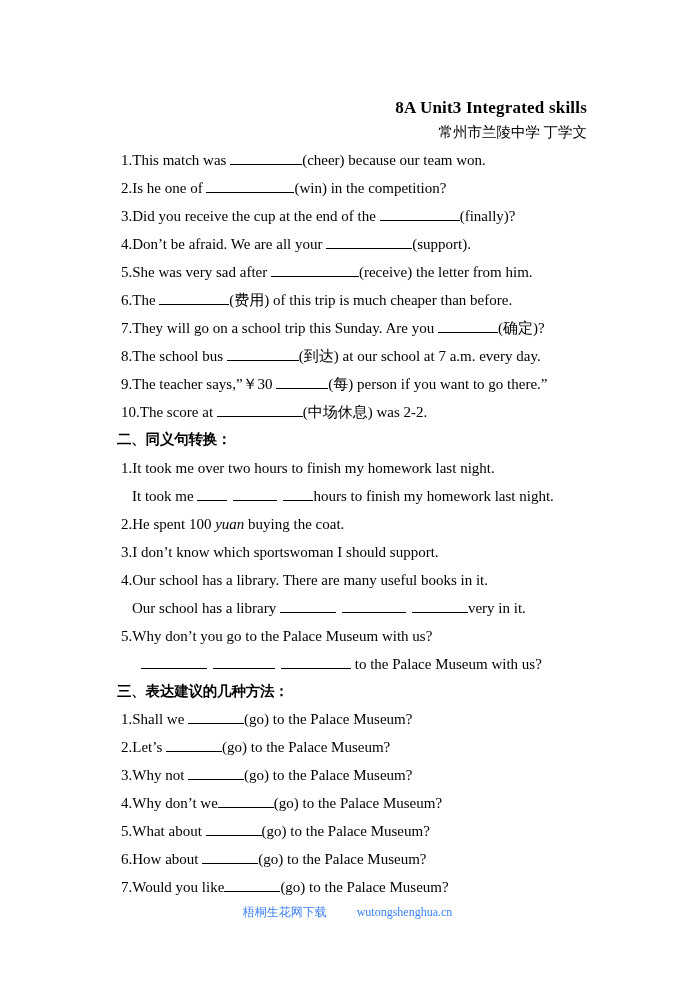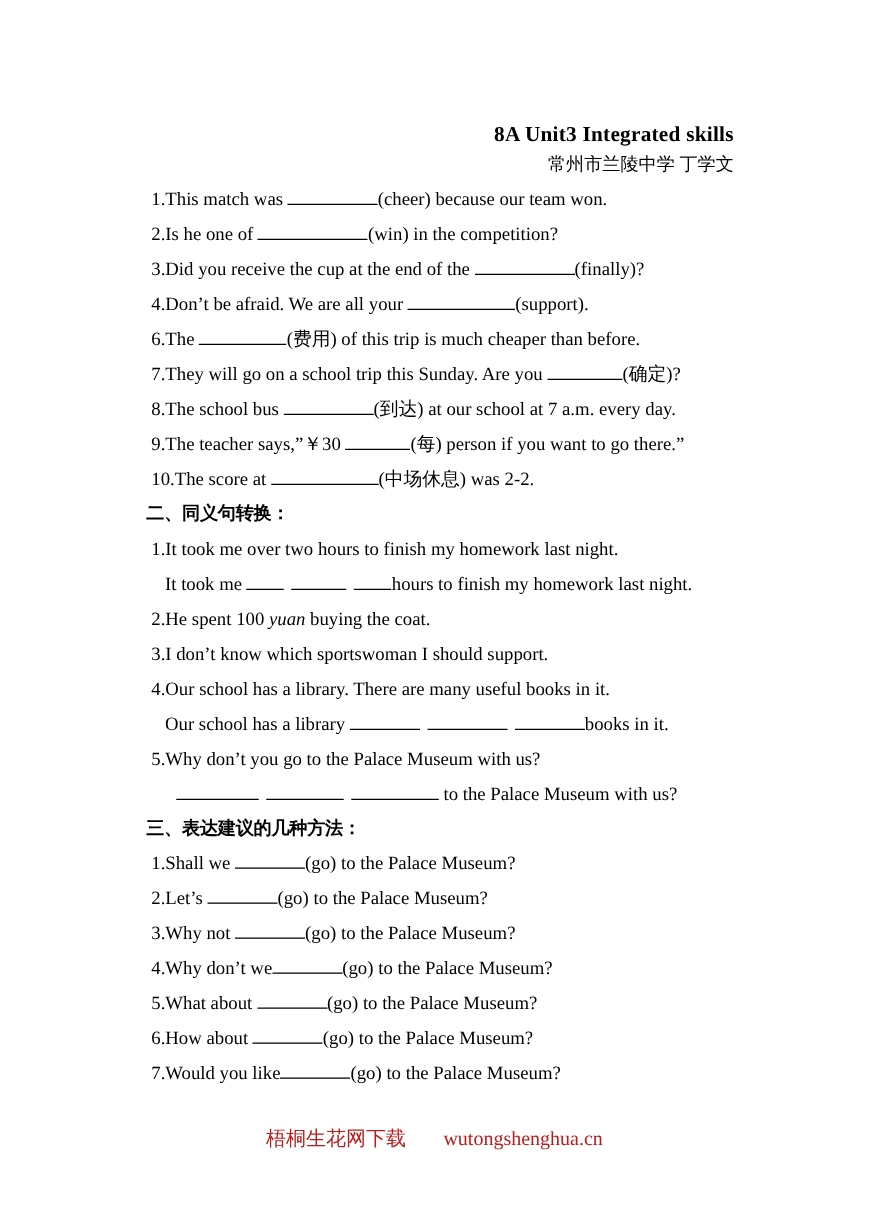--- a/index.html
+++ b/index.html
@@ -72,56 +72,57 @@
     height: 0.92em;
     margin: 0 0 0 0;
   }
   .gap { display: inline-block; width: 6px; }
   .footer {
     position: absolute;
     left: 0;
     top: 903px;
     width: 695px;
     text-align: center;
-    font-size: 16px;
-    color: #b91c1c;
+    font-size: 12px;
+    color: #3b82f6;
     line-height: 18px;
   }
   .footer .fgap { display: inline-block; width: 30px; }
 </style>
 </head>
 <body>
 
 <div id="page">
 
   <div class="doc">
 
     <div class="title">8A Unit3 Integrated skills</div>
     <div class="subtitle">常州市兰陵中学  丁学文</div>
 
     <div id="sec1-items">
         <div class="line"><span>1.</span><span>This match was </span><span class="blank" style="width: 72px;"></span><span>(cheer) because our team  won.</span></div>
         <div class="line"><span>2.</span><span>Is he one of </span><span class="blank" style="width: 88px;"></span><span>(win) in the competition?</span></div>
         <div class="line"><span>3.</span><span>Did you receive the cup at the end of the </span><span class="blank" style="width: 80px;"></span><span>(finally)?</span></div>
         <div class="line"><span>4.</span><span>Don’t be afraid. We are all your </span><span class="blank" style="width: 86px;"></span><span>(support).</span></div>
+        <div class="line"><span>5.</span><span>She was very sad after </span><span class="blank" style="width: 88px;"></span><span>(receive) the letter from him.</span></div>
         <div class="line"><span>6.</span><span>The </span><span class="blank" style="width: 70px;"></span><span>(费用) of this trip is much cheaper than before.</span></div>
         <div class="line"><span>7.</span><span>They will go on a school trip this Sunday. Are you </span><span class="blank" style="width: 60px;"></span><span>(确定)?</span></div>
         <div class="line"><span>8.</span><span>The school bus </span><span class="blank" style="width: 72px;"></span><span>(到达) at our school at 7 a.m. every day.</span></div>
         <div class="line"><span>9.</span><span>The teacher says,”￥30 </span><span class="blank" style="width: 52px;"></span><span>(每) person if you want to go there.”</span></div>
         <div class="line"><span>10.</span><span>The score at </span><span class="blank" style="width: 86px;"></span><span>(中场休息) was 2-2.</span></div>
       </div>
 
     <div class="sec-head">二、同义句转换：</div>
     <div id="sec2-items">
         <div class="line"><span>1.</span><span>It took me over two hours to finish my homework last night.</span></div>
         <div class="line indent"><span>It took me </span><span class="blank" style="width: 30px;"></span><span class="gap"></span><span class="blank" style="width: 44px;"></span><span class="gap"></span><span class="blank" style="width: 30px;"></span><span>hours to finish my homework last night.</span></div>
         <div class="line"><span>2.</span><span>He spent 100 </span><span class="it">yuan</span><span> buying the coat.</span></div>
         <div class="line"><span>3.</span><span>I don’t know which sportswoman I should support.</span></div>
         <div class="line"><span>4.</span><span>Our school has a library. There are many useful books in it.</span></div>
-        <div class="line indent"><span>Our school has a library </span><span class="blank" style="width: 56px;"></span><span class="gap"></span><span class="blank" style="width: 64px;"></span><span class="gap"></span><span class="blank" style="width: 56px;"></span><span>books in it.</span></div>
+        <div class="line indent"><span>Our school has a library </span><span class="blank" style="width: 56px;"></span><span class="gap"></span><span class="blank" style="width: 64px;"></span><span class="gap"></span><span class="blank" style="width: 56px;"></span><span>very in it.</span></div>
         <div class="line"><span>5.</span><span>Why don’t you go to the Palace Museum with us?</span></div>
         <div class="line indent2"><span class="blank" style="width: 66px;"></span><span class="gap"></span><span class="blank" style="width: 62px;"></span><span class="gap"></span><span class="blank" style="width: 70px;"></span><span> to the Palace Museum with us?</span></div>
       </div>
 
     <div class="sec-head">三、表达建议的几种方法：</div>
     <div id="sec3-items">
         <div class="line"><span>1.</span><span>Shall we </span><span class="blank" style="width: 56px;"></span><span>(go) to the Palace Museum?</span></div>
         <div class="line"><span>2.</span><span>Let’s </span><span class="blank" style="width: 56px;"></span><span>(go) to the Palace Museum?</span></div>
         <div class="line"><span>3.</span><span>Why not </span><span class="blank" style="width: 56px;"></span><span>(go) to the Palace Museum?</span></div>
         <div class="line"><span>4.</span><span>Why don’t we</span><span class="blank" style="width: 56px;"></span><span>(go) to the Palace Museum?</span></div>

